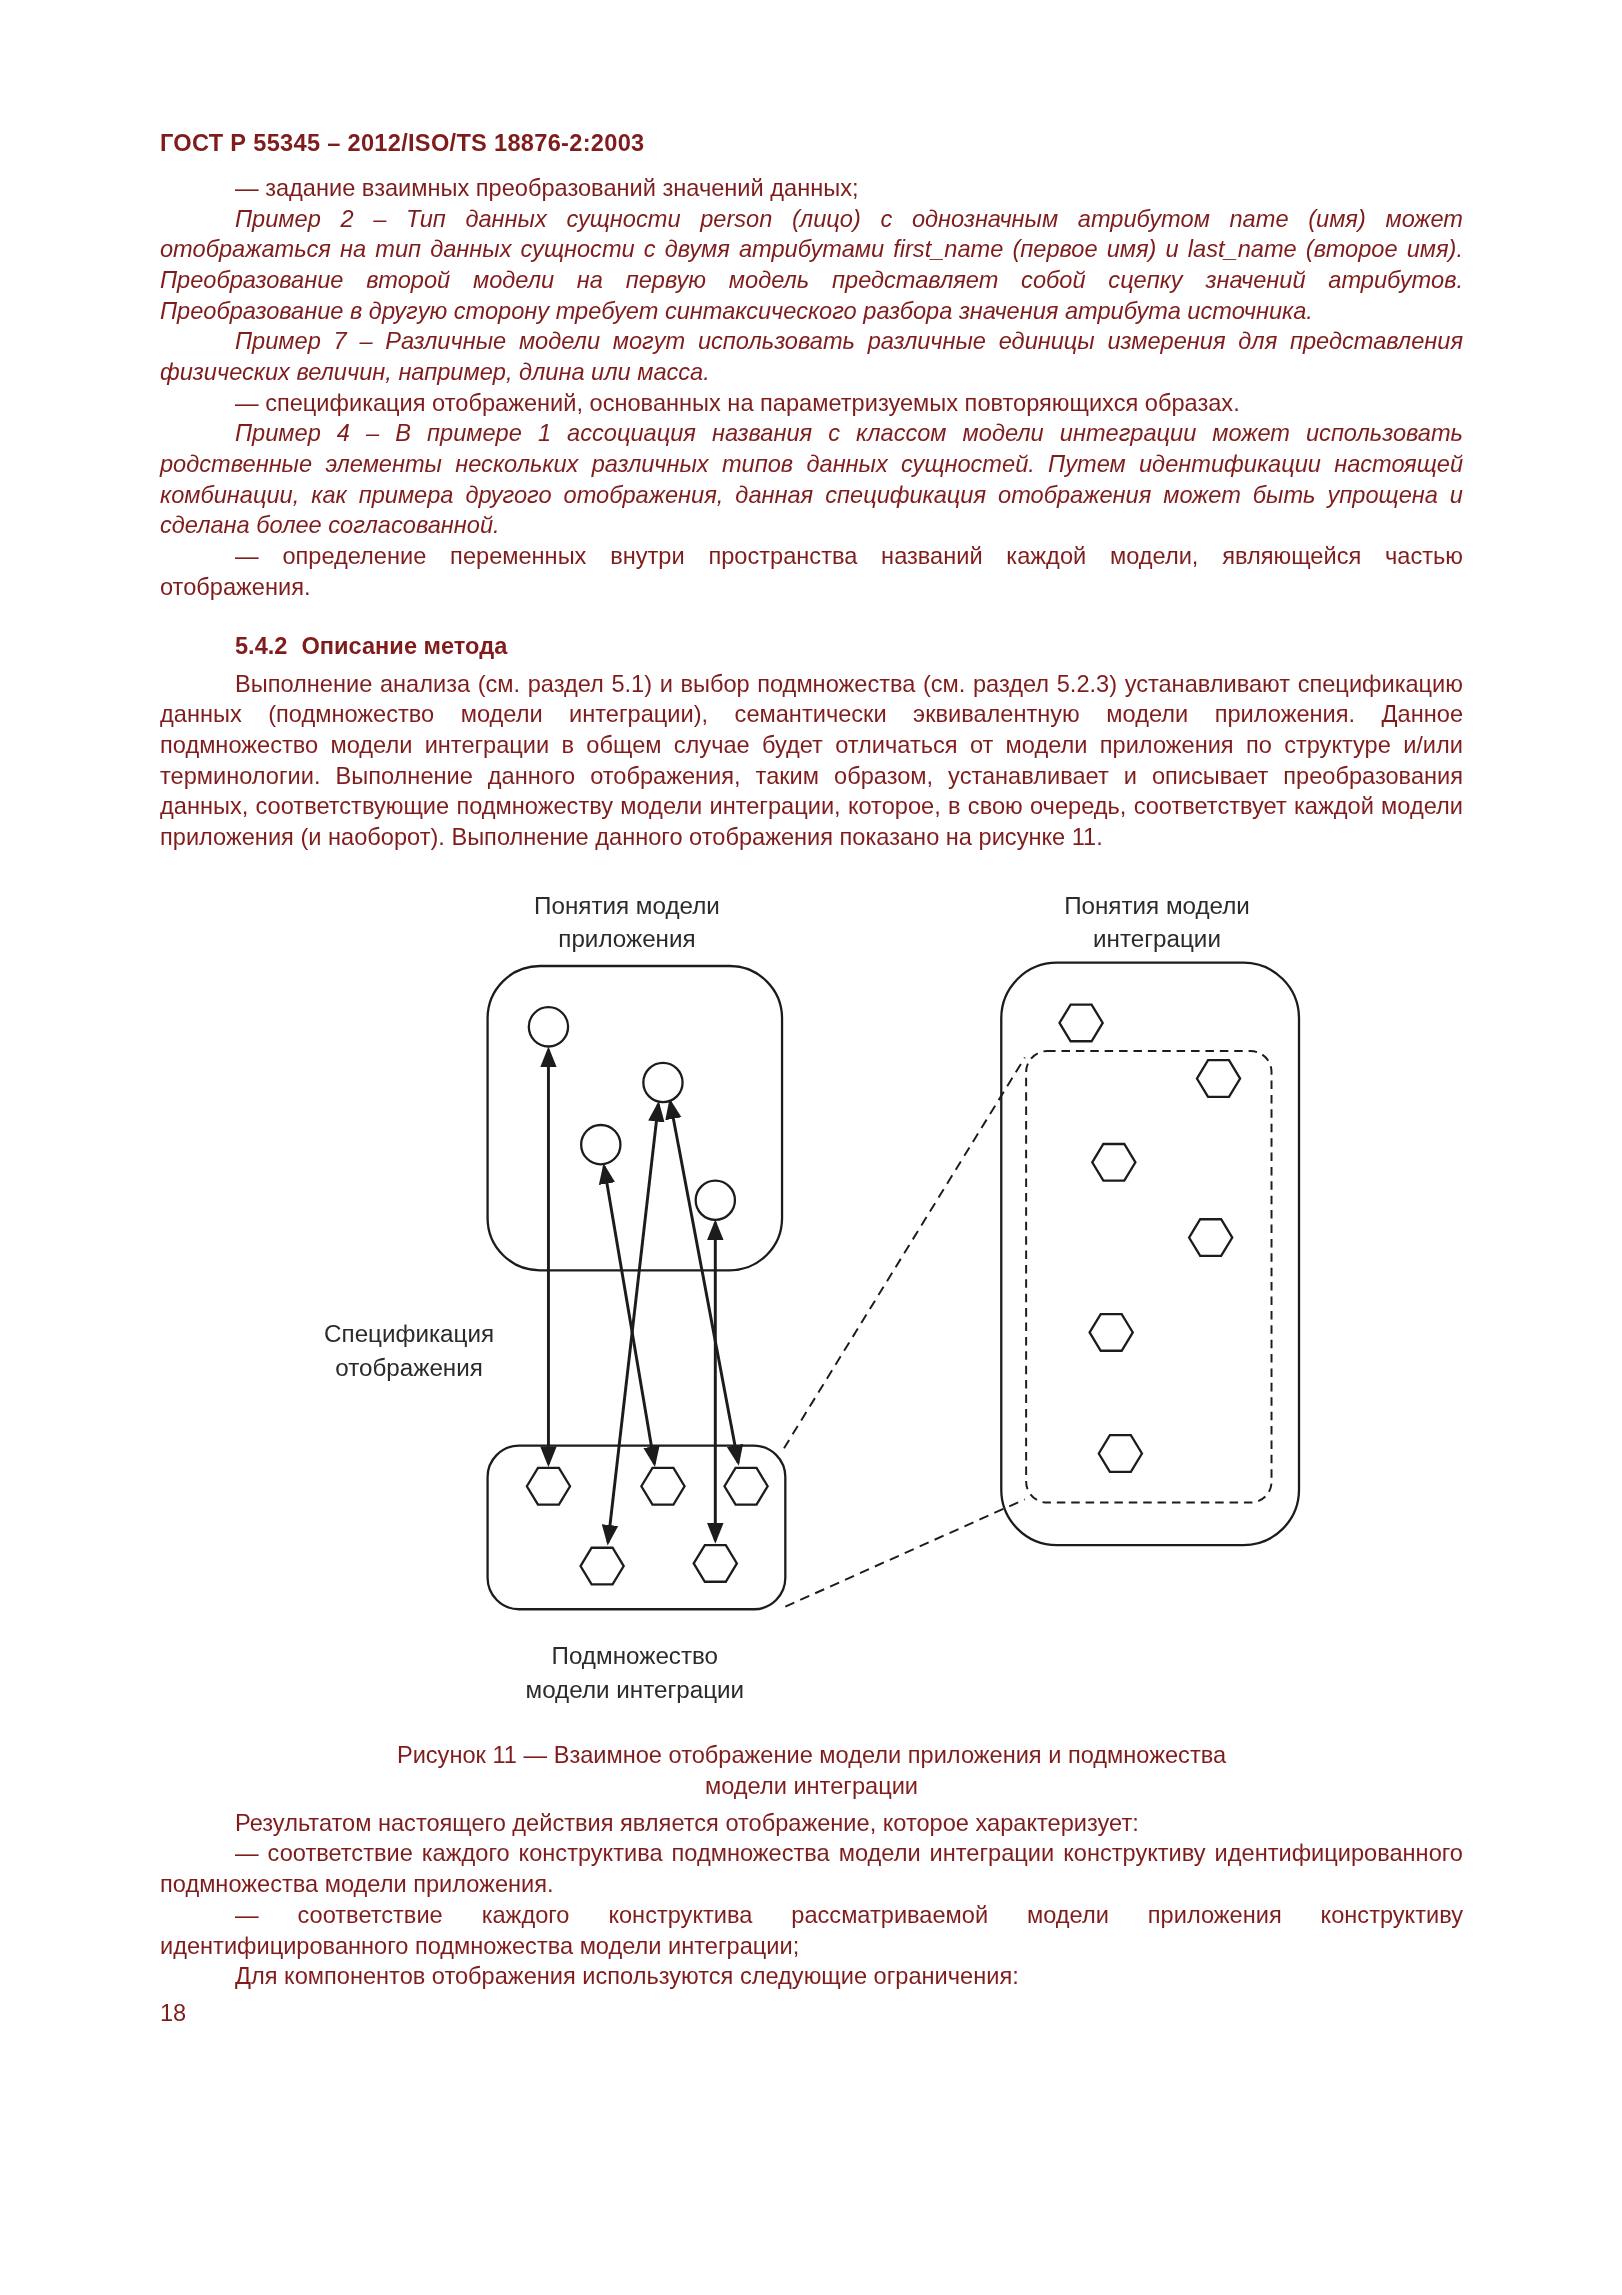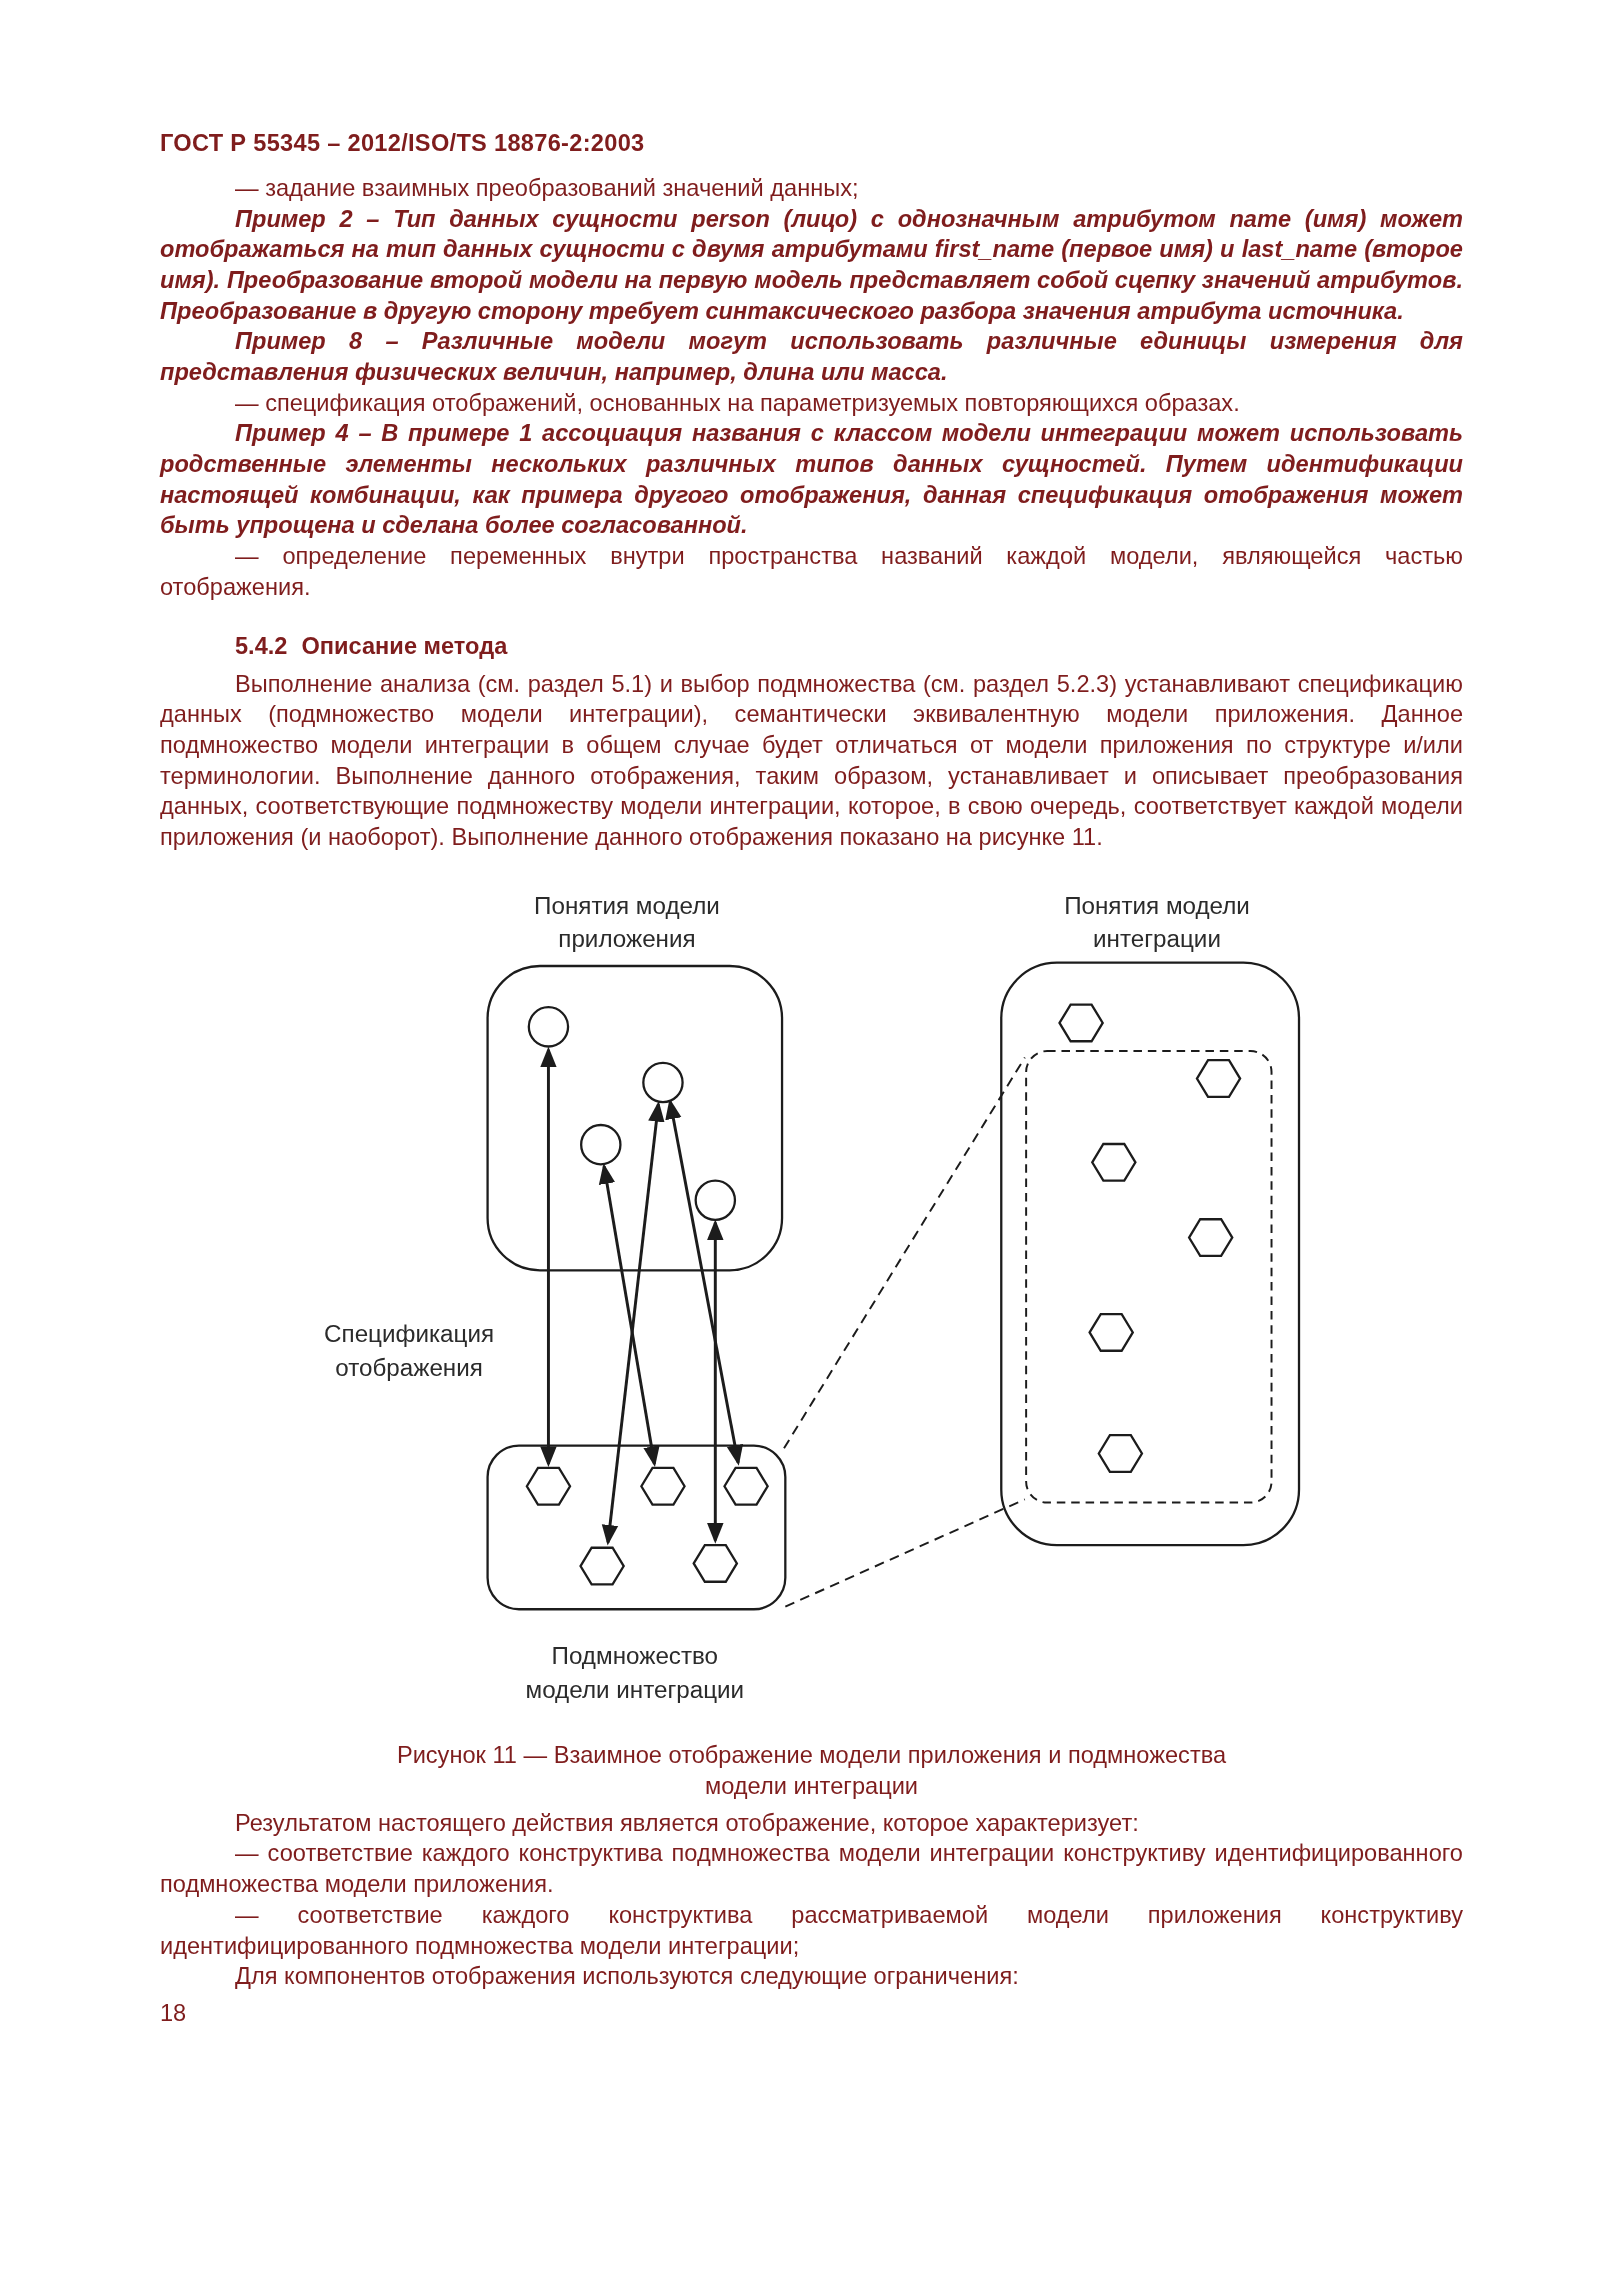--- a/index.html
+++ b/index.html
@@ -21,21 +21,21 @@
     margin-bottom:14.4px;
     letter-spacing:0.3px;
   }
   p.body {
     text-align:justify;
     text-indent:75px;
   }
   p.example {
     text-align:justify;
     text-indent:75px;
-    font-weight:bold;
+    font-weight:normal;
     font-style:italic;
   }
   p.heading {
     font-weight:bold;
     margin-top:29px;
     margin-bottom:6.5px;
     text-indent:75px;
   }
   .section-num { margin-right:14px; }
   .figure-wrap {
@@ -68,21 +68,21 @@
 </style>
 </head>
 <body>
 
 <div class="page">
 
   <div class="doc-header">ГОСТ Р 55345 – 2012/ISO/TS 18876-2:2003</div>
 
   <p class="body">— задание взаимных преобразований значений данных;</p>
   <p class="example">Пример 2 – Тип данных сущности person (лицо) с однозначным атрибутом name (имя) может отображаться на тип данных сущности с двумя атрибутами first_name (первое имя) и last_name (второе имя). Преобразование второй модели на первую модель представляет собой сцепку значений атрибутов. Преобразование в другую сторону требует синтаксического разбора значения атрибута источника.</p>
-  <p class="example">Пример 8 –  Различные модели могут использовать различные единицы измерения для представления физических величин, например, длина или масса.</p>
+  <p class="example">Пример 7 –  Различные модели могут использовать различные единицы измерения для представления физических величин, например, длина или масса.</p>
   <p class="body">— спецификация отображений, основанных на параметризуемых повторяющихся образах.</p>
   <p class="example">Пример 4 – В примере 1 ассоциация названия с классом модели интеграции может использовать родственные элементы нескольких различных типов данных сущностей. Путем идентификации настоящей комбинации, как примера другого отображения, данная спецификация отображения может быть упрощена и сделана более согласованной.</p>
   <p class="body">— определение переменных внутри пространства названий каждой модели, являющейся частью отображения.</p>
 
   <p class="heading">
     <span class="section-num">5.4.2</span><span>Описание метода</span>
   </p>
 
   <p class="body">Выполнение анализа (см. раздел 5.1) и выбор подмножества (см. раздел 5.2.3) устанавливают спецификацию данных (подмножество модели интеграции), семантически эквивалентную модели приложения. Данное подмножество модели интеграции в общем случае будет отличаться от модели приложения по структуре и/или терминологии. Выполнение данного отображения, таким образом, устанавливает и описывает преобразования данных, соответствующие подмножеству модели интеграции, которое, в свою очередь, соответствует каждой модели приложения (и наоборот). Выполнение данного отображения показано на рисунке 11.</p>
 

